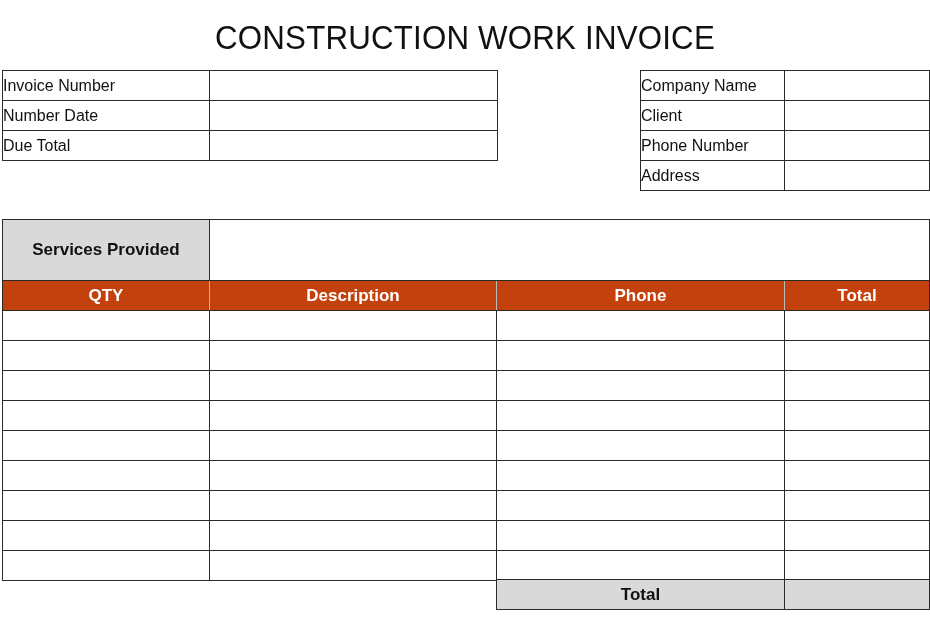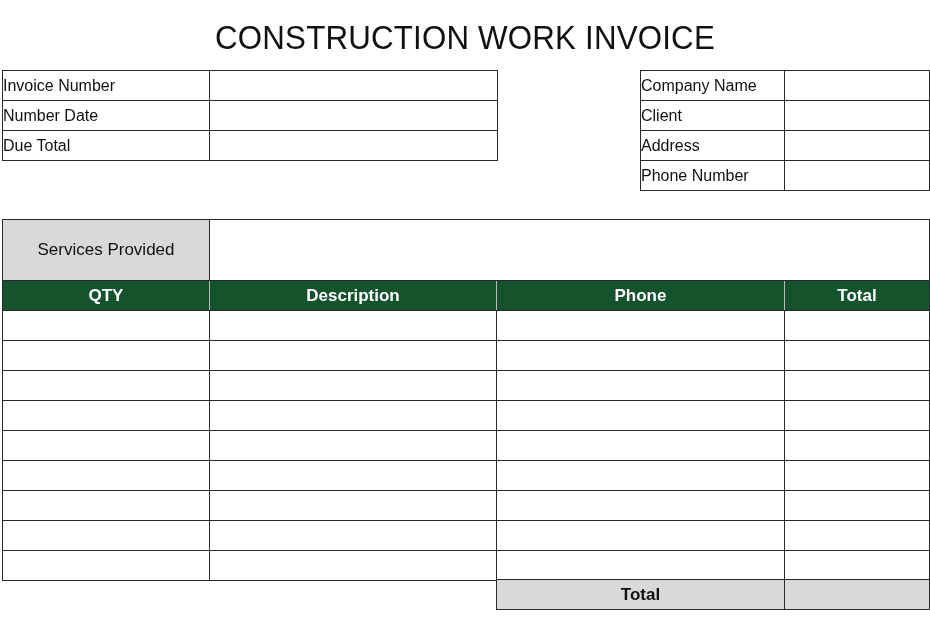--- a/index.html
+++ b/index.html
@@ -6,23 +6,23 @@
   body { width: 930px; height: 620px; position: relative; overflow: hidden;
          font-family: "Liberation Sans", "DejaVu Sans", sans-serif; color: #111; }
   .title { position: absolute; left: 0; top: 18px; width: 930px; text-align: center;
            font-size: 34px; font-weight: 400; letter-spacing: 0.2px; color: #111;
            transform: scaleX(0.92); transform-origin: center; }
   table { border-collapse: collapse; position: absolute; table-layout: fixed; }
   td { border: 1.5px solid #2a2a2a; padding: 0; height: 30px; box-sizing: border-box; }
   #left-info { left: 2px; top: 70px; width: 495px; border-radius: 31px; }
   #right-info { left: 640px; top: 70px; width: 289px; }
   #services { left: 2px; top: 219px; width: 927px; }
-  #services td.svc-label { background: #d9d9d9; height: 61px; text-align: center; font-weight: 400; font-size: 17px; }
+  #services td.svc-label { background: #d9d9d9; height: 61px; text-align: center; font-weight: 700; font-size: 17px; }
   #services td.svc-value { height: 61px; background: #fff; }
-  #services tr.head td { background: #14532d; color: #fff; font-weight: 700; font-size: 17px; text-align: center;
+  #services tr.head td { background: #c2410c; color: #fff; font-weight: 700; font-size: 17px; text-align: center;
                          border-top: 1.5px solid #2a2a2a; border-bottom: 1.5px solid #2a2a2a;
                          border-left: 1.5px solid #bbb; border-right: 1.5px solid #bbb; }
   #services tr.head td:first-child { border-left: 1.5px solid #2a2a2a; }
   #services tr.head td:last-child { border-right: 1.5px solid #2a2a2a; }
   #services tr.row td { background: #fff; cursor: text; }
   #total { left: 496px; top: 579px; width: 433px; }
   #total td { background: #d9d9d9; height: 30px; }
   #total td.total-lbl { text-align: center; font-weight: 700; font-size: 17px; }
 </style>
 </head>
@@ -59,25 +59,25 @@
   <tbody>
       <tr>
     <td class="lbl">Company Name</td>
     <td class="val"></td>
   </tr>
   <tr>
     <td class="lbl">Client</td>
     <td class="val"></td>
   </tr>
   <tr>
-    <td class="lbl">Address</td>
+    <td class="lbl">Phone Number</td>
     <td class="val"></td>
   </tr>
   <tr>
-    <td class="lbl">Phone Number</td>
+    <td class="lbl">Address</td>
     <td class="val"></td>
   </tr>
 </tbody>
   </table>
 
 <table id="services">
   <colgroup>
     <col style="width:207px">
       <col style="width:287px">
       <col style="width:288px">

